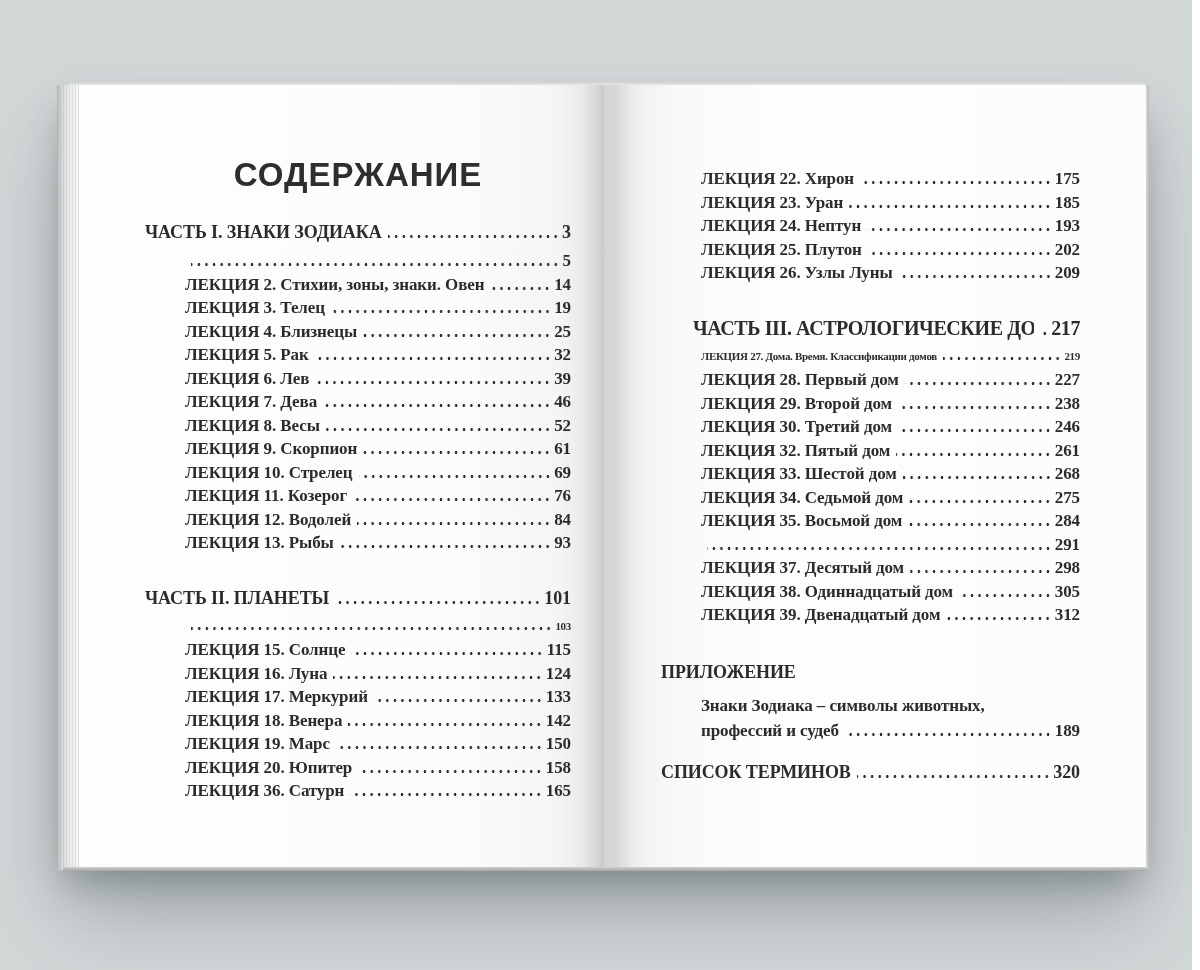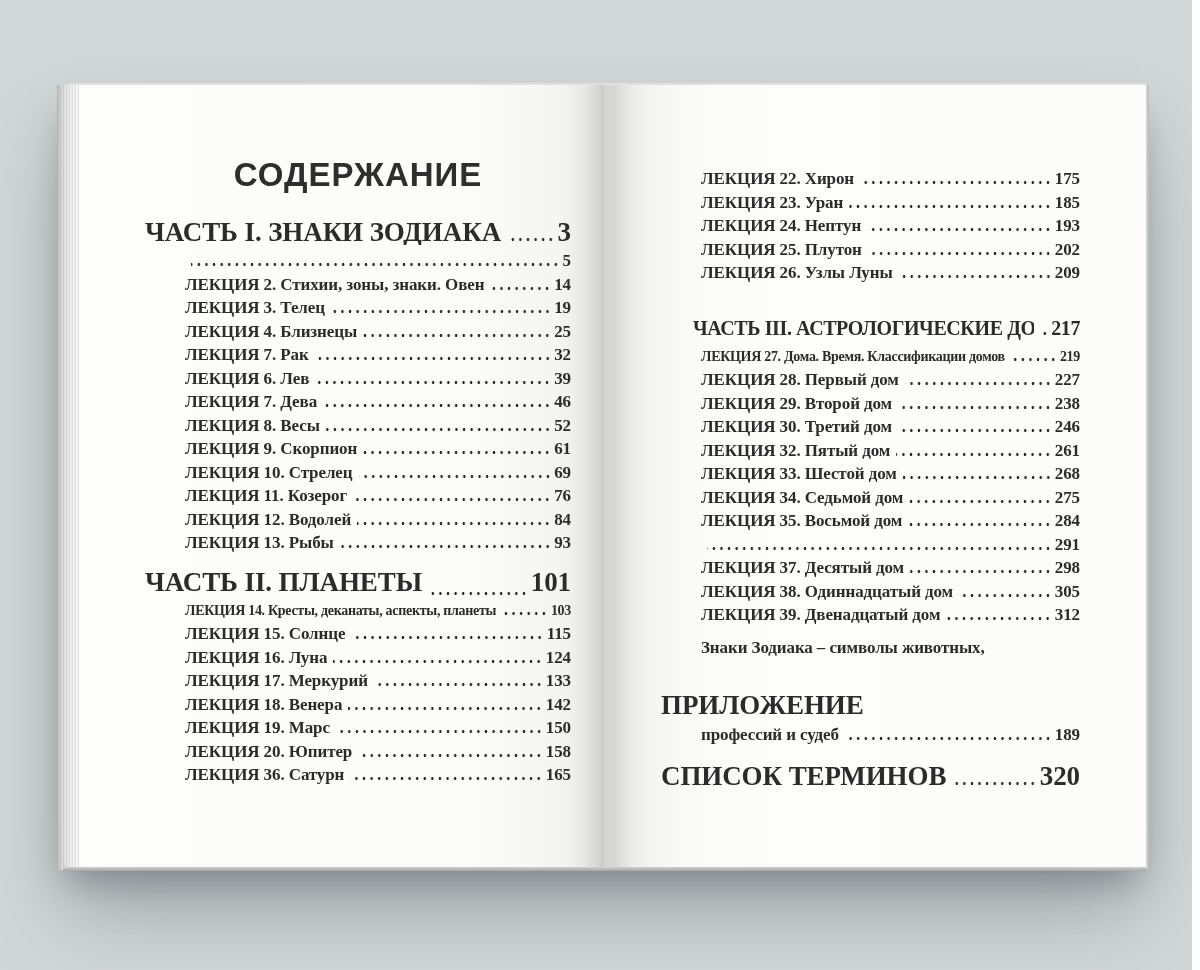--- a/index.html
+++ b/index.html
@@ -63,24 +63,24 @@
     letter-spacing:-0.1px; color: var(--text, #2b2b2b);
   }
   .row .t  { white-space:nowrap; min-width:0; overflow:hidden; }
   .row .pg { flex-shrink:0; margin-left:1px; }
   .leader {
     flex:1 1 8px; min-width:8px; height:3px; margin:0 2px 0 6px;
     background-image:radial-gradient(circle, var(--text,#2b2b2b) 1.25px, rgba(0,0,0,0) 1.5px);
     background-size:7.6px 3px; background-repeat:repeat-x; background-position:right center;
   }
   .entry { padding-left:40px; }
-  .part  { font-size:27px; line-height:26px; margin-bottom:4px; }
-  .part.mt   { margin-top:14px;align-items:flex-end; }
+  .part  { font-size:18px; line-height:26px; margin-bottom:4px; }
+  .part.mt   { margin-top:30px; }
   .part.mt-r { margin-top:30px; }
-  .tight  { font-size:14px; letter-spacing:-0.3px; }
+  .tight  { font-size:11px; letter-spacing:-0.3px; }
   .narrow { font-size:20px; letter-spacing:-0.4px;margin-left:32px; }
   .appendix-title { margin-top:32px; }
   .app-line { line-height:25px; }
   .app-first { margin-top:8px; }
   .terms { margin-top:16px; }
 </style>
 </head>
 <body>
 
 <div class="scene">
@@ -112,21 +112,21 @@
             <span class="t">ЛЕКЦИЯ 3. Телец</span>
             <span class="leader"></span>
             <span class="pg">19</span>
           </div>
           <div class="row entry">
             <span class="t">ЛЕКЦИЯ 4. Близнецы</span>
             <span class="leader"></span>
             <span class="pg">25</span>
           </div>
           <div class="row entry">
-            <span class="t">ЛЕКЦИЯ 7. Рак</span>
+            <span class="t">ЛЕКЦИЯ 5. Рак</span>
             <span class="leader"></span>
             <span class="pg">32</span>
           </div>
           <div class="row entry">
             <span class="t">ЛЕКЦИЯ 6. Лев</span>
             <span class="leader"></span>
             <span class="pg">39</span>
           </div>
           <div class="row entry">
             <span class="t">ЛЕКЦИЯ 7. Дева</span>
@@ -164,21 +164,20 @@
             <span class="pg">93</span>
           </div>
 
           <div class="row part mt">
             <span class="t">ЧАСТЬ II. ПЛАНЕТЫ</span>
             <span class="leader"></span>
             <span class="pg">101</span>
           </div>
 
           <div class="row entry tight">
-            <span class="t">ЛЕКЦИЯ 14. Кресты, деканаты, аспекты, планеты</span>
             <span class="leader"></span>
             <span class="pg">103</span>
           </div>
           <div class="row entry">
             <span class="t">ЛЕКЦИЯ 15. Солнце</span>
             <span class="leader"></span>
             <span class="pg">115</span>
           </div>
           <div class="row entry">
             <span class="t">ЛЕКЦИЯ 16. Луна</span>
@@ -301,25 +300,25 @@
             <span class="t">ЛЕКЦИЯ 38. Одиннадцатый дом</span>
             <span class="leader"></span>
             <span class="pg">305</span>
           </div>
           <div class="row entry">
             <span class="t">ЛЕКЦИЯ 39. Двенадцатый дом</span>
             <span class="leader"></span>
             <span class="pg">312</span>
           </div>
 
+          <div class="row part appendix-title">
+            <span class="t">ПРИЛОЖЕНИЕ</span>
+          </div>
           <div class="row entry app-line app-first">
             <span class="t">Знаки Зодиака – символы животных,</span>
-          </div>
-          <div class="row part appendix-title">
-            <span class="t">ПРИЛОЖЕНИЕ</span>
           </div>
           <div class="row entry app-line">
             <span class="t">профессий и судеб</span>
             <span class="leader"></span>
             <span class="pg">189</span>
           </div>
 
           <div class="row part terms">
             <span class="t">СПИСОК ТЕРМИНОВ</span>
             <span class="leader"></span>

